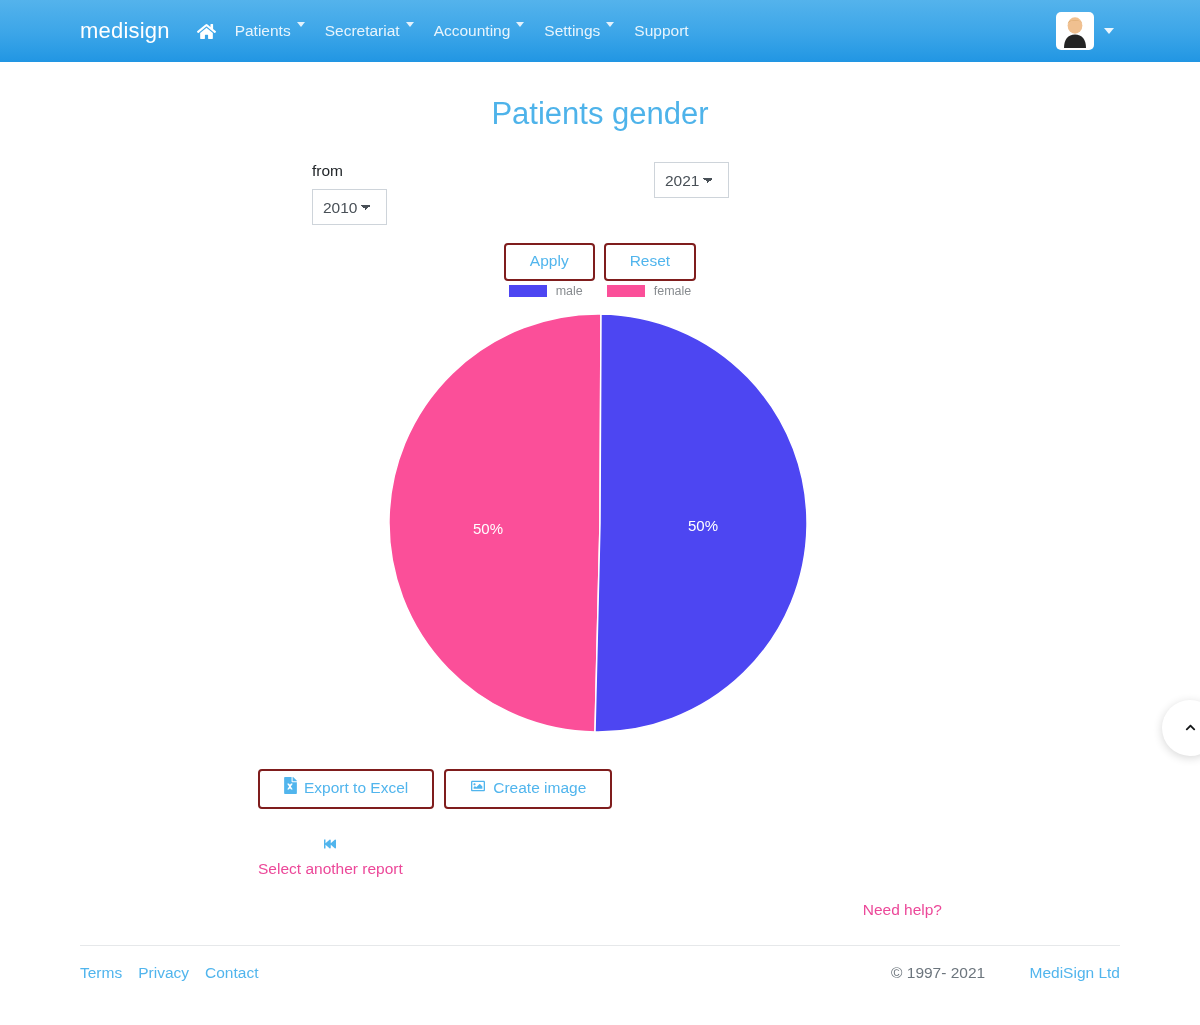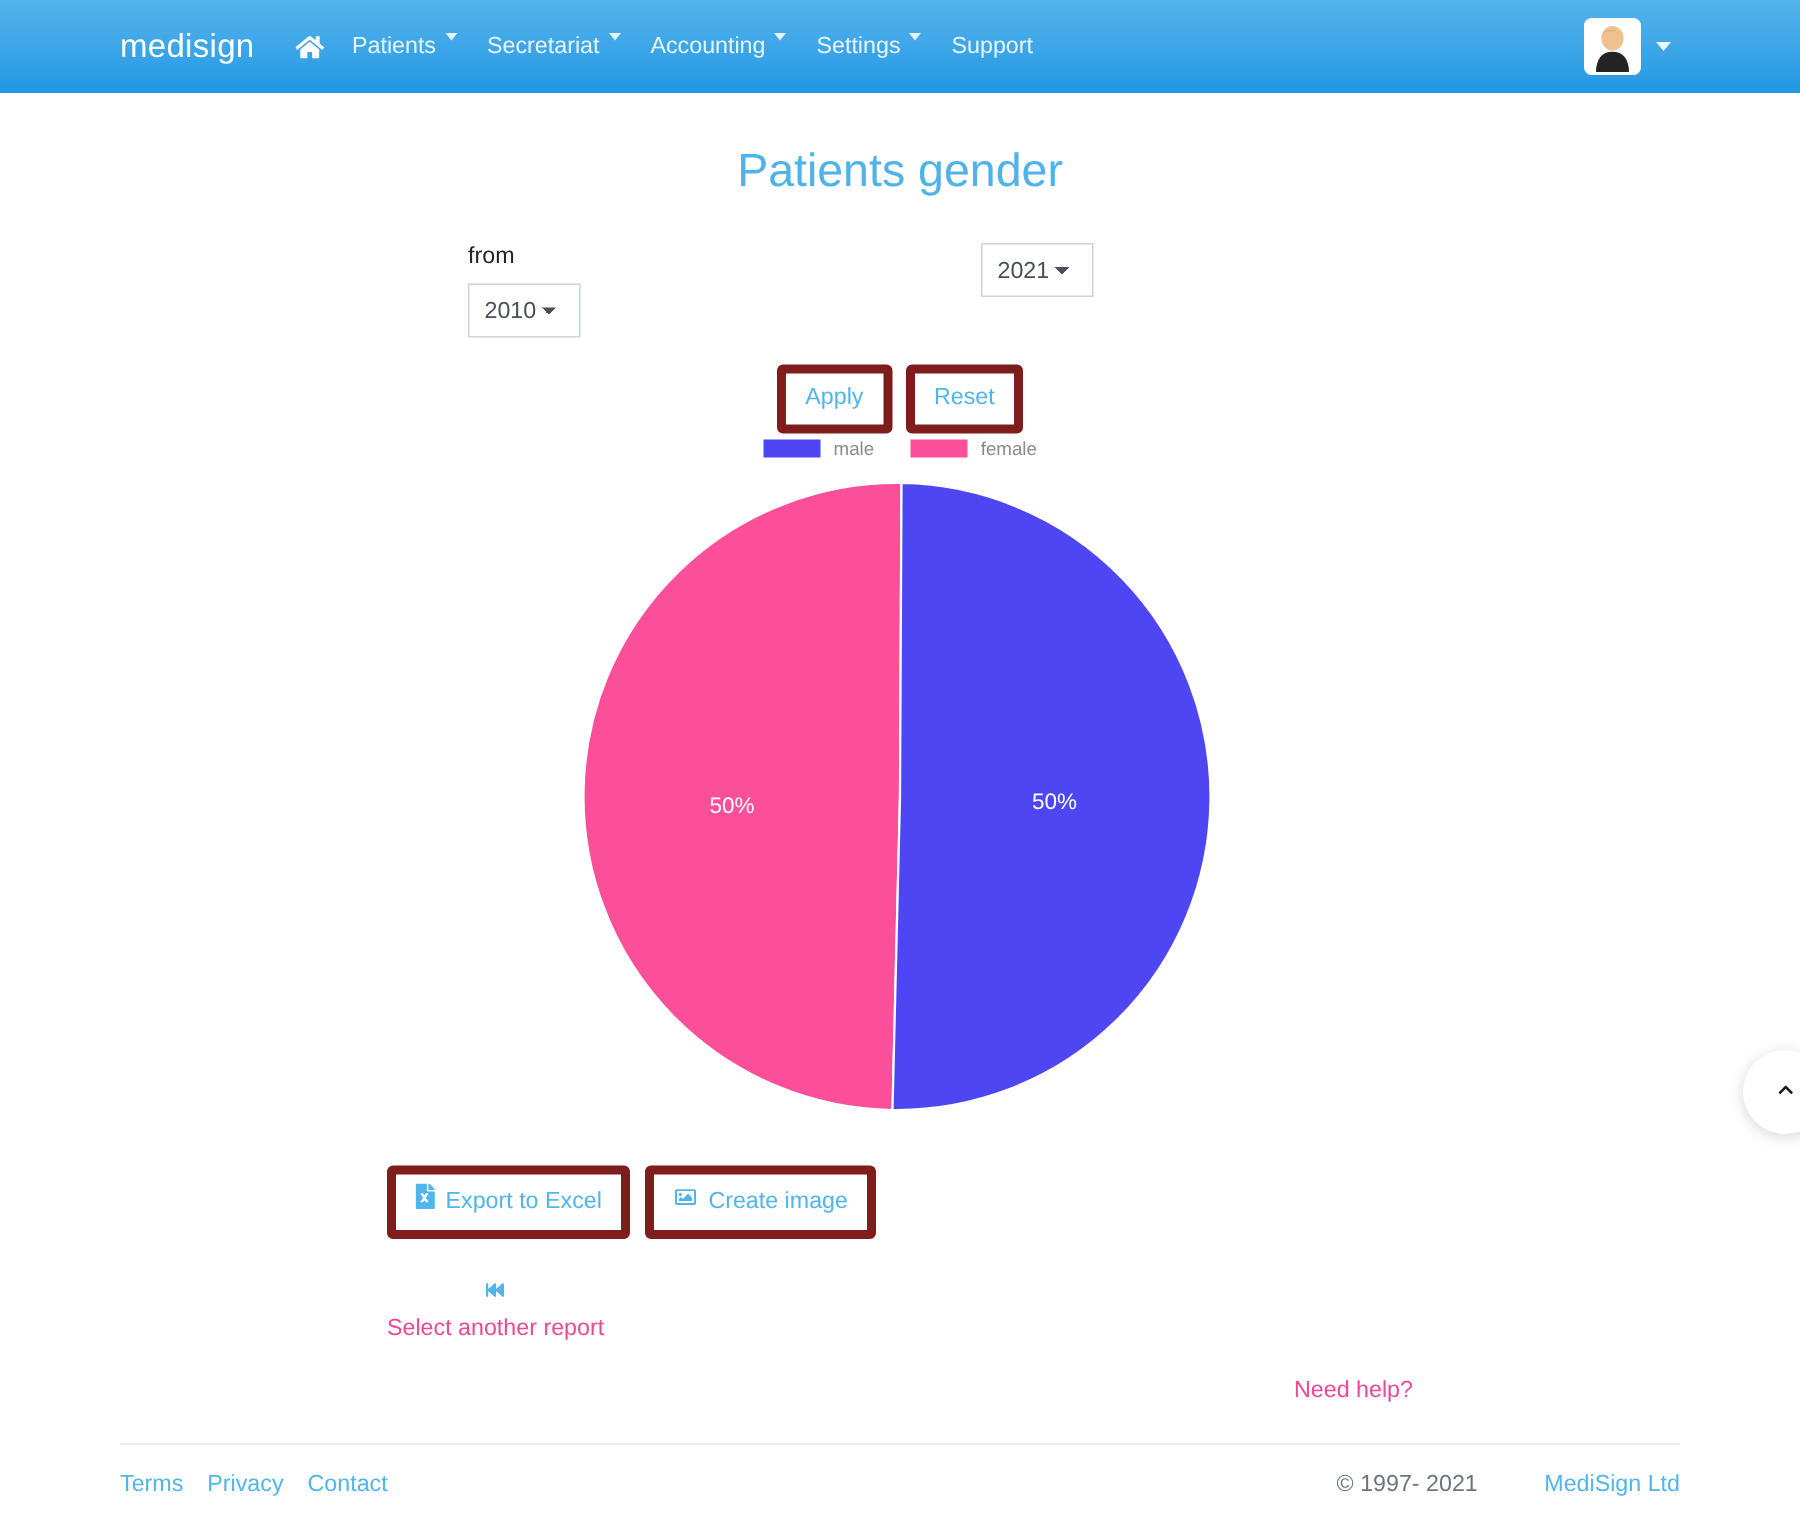--- a/index.html
+++ b/index.html
@@ -122,26 +122,26 @@
   }
 
   .form-buttons {
     display: flex;
     justify-content: center;
     gap: 9px;
     margin-top: 18px;
   }
   .btn-outline {
     background: #fff;
-    border: 6px solid #7f1d1d;
+    border: 2px solid #7f1d1d;
     color: #51b5ed;
     border-radius: 4px;
     font-size: 15.5px;
     font-family: "Liberation Sans", sans-serif;
-    padding: 6px 13px 7px;
+    padding: 6px 24px 7px;
     line-height: 1.35;
     cursor: pointer;
     display: inline-flex;
     align-items: center;
     gap: 7px;
   }
 
   
   .chart-wrap {
     position: relative;

